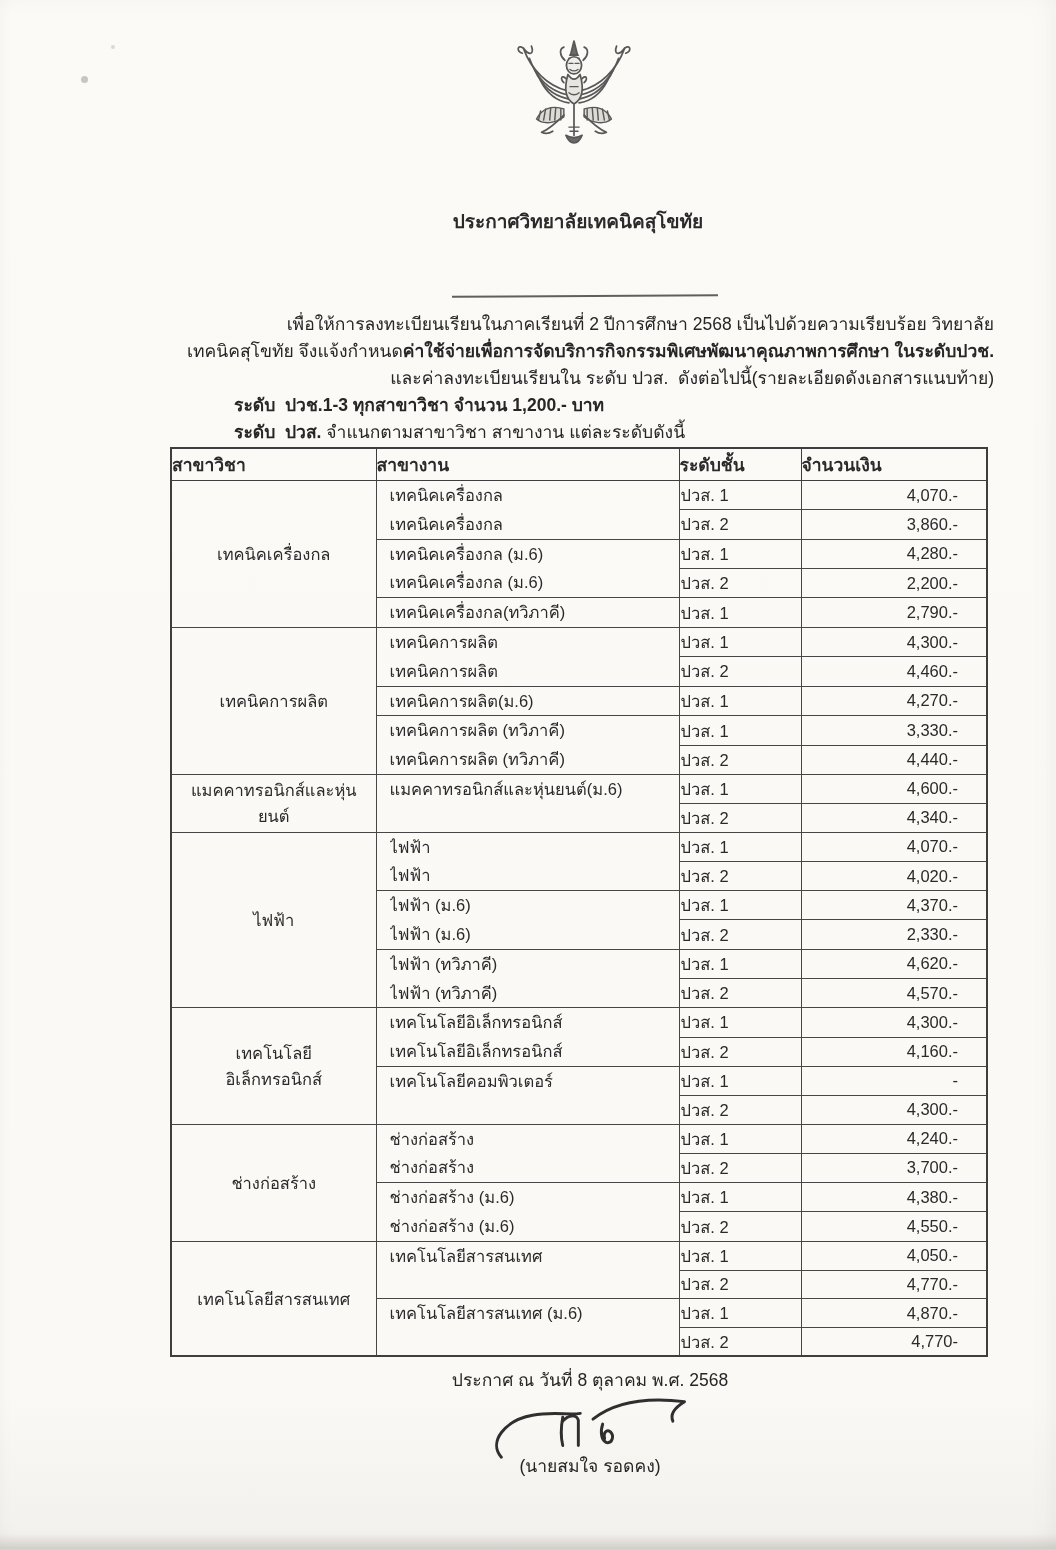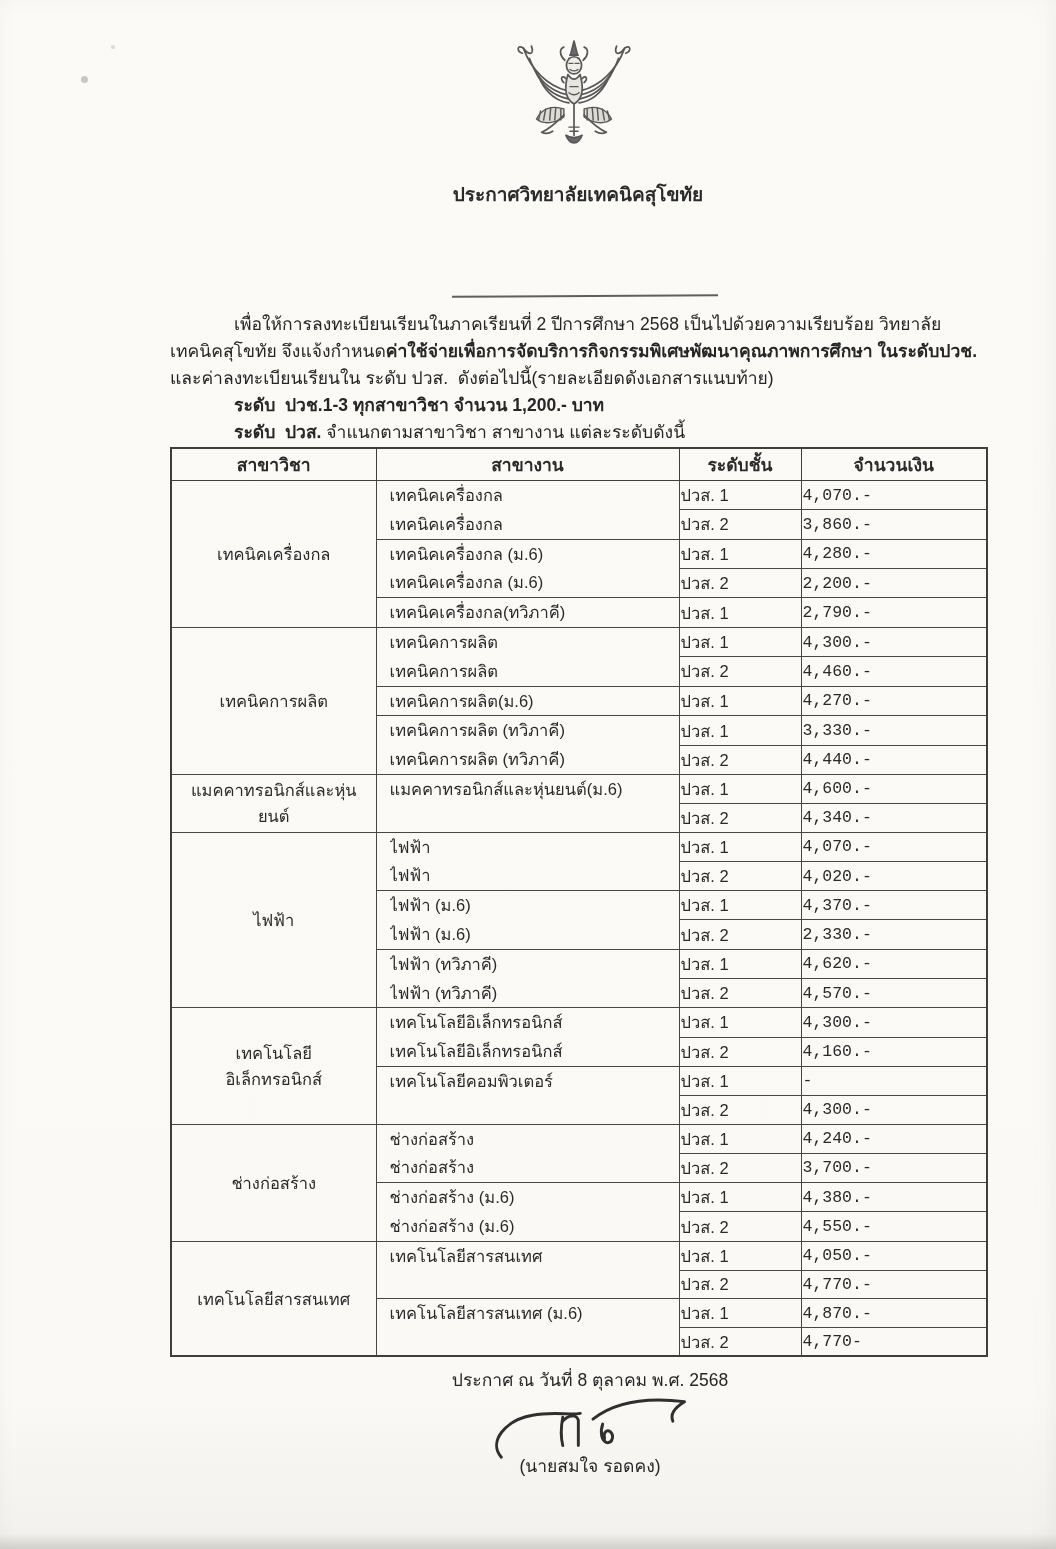--- a/index.html
+++ b/index.html
@@ -16,65 +16,65 @@
     box-shadow:inset -10px 0 24px rgba(0,0,0,0.025), inset 0 -8px 18px rgba(0,0,0,0.03);
   }
   .speck{position:absolute;border-radius:50%;background:#9a9a98;}
   .s1{left:81px;top:76px;width:7px;height:7px;opacity:.55;}
   .s2{left:111px;top:45px;width:4px;height:4px;opacity:.35;}
 
   .emblem{position:absolute;left:503px;top:38px;width:142px;height:150px;}
 
   .center-col{position:absolute;left:170px;width:816px;text-align:center;}
   .title-line{font-weight:700;font-size:19px;line-height:26px;color:#2a2a2a;}
-  .t1{top:182px;text-align:center;}
+  .t1{top:209px;text-align:center;}
   .t2{top:226px;}
   .t3{top:254px;}
   .rule{position:absolute;left:452px;top:295px;width:266px;border-top:2.2px solid #5f5f5f;transform:rotate(-0.3deg);}
 
-  .para{position:absolute;left:170px;top:311px;width:824px;font-size:17.5px;line-height:27px;text-align:left;}
+  .para{position:absolute;left:170px;top:311px;width:824px;font-size:17.5px;line-height:27px;text-align:right;}
   .para .indent{display:inline-block;width:64px;}
   .b{font-weight:700;}
 
   .lvl{position:absolute;left:234px;font-size:17.5px;text-align:left;}
   .lvl1{top:391px;}
   .lvl2{top:418px;}
 
   table.fees{
     position:absolute;left:170px;top:447px;width:816px;
     border-collapse:collapse;table-layout:fixed;
     font-size:16.5px;color:#2a2a2a;
   }
   table.fees col.c-field{width:205px;}
   table.fees col.c-branch{width:303px;}
   table.fees col.c-level{width:122px;}
   table.fees col.c-amount{width:186px;}
   table.fees, table.fees th, table.fees td{border-color:#464646;}
   table.fees{border:2px solid #3e3e3e;}
   table.fees th{
     border:1.6px solid #3e3e3e;height:31px;font-weight:700;font-size:17.5px;
-    padding:0;text-align:center;vertical-align:middle;
+    padding:0;text-align:left;vertical-align:middle;
   }
   table.fees tbody tr{height:28.8px;}
   td.field{
     border-top:1.8px solid #3e3e3e;text-align:center;vertical-align:middle;
     font-size:16.5px;padding:0 4px;
   }
   td.branch{
     border-left:1.5px solid #464646;border-top:1.5px solid #464646;
     vertical-align:top;padding:0 0 0 13px;text-align:left;
   }
   td.branch .bline{height:28.8px;line-height:28.8px;white-space:nowrap;overflow:hidden;}
   td.level{
     border-left:1.5px solid #464646;border-top:1.5px solid #464646;
     padding:0 0 0 1px;text-align:left;vertical-align:middle;
   }
   td.amount{
     border-left:1.5px solid #464646;border-top:1.5px solid #464646;
-    text-align:left;vertical-align:middle;padding-right:28px;font-family:Liberation Mono, monospace;
+    text-align:right;vertical-align:middle;padding-right:28px;
   }
 
   .footer-col{position:absolute;left:170px;width:840px;text-align:center;font-size:17.5px;}
   .f-date{top:1366px;}
   .f-name{top:1452px;}
   .f-title{top:1484px;font-size:18px;}
   .signature{position:absolute;left:485px;top:1389px;width:212px;height:76px;}
 </style>
 </head>
 <body>

